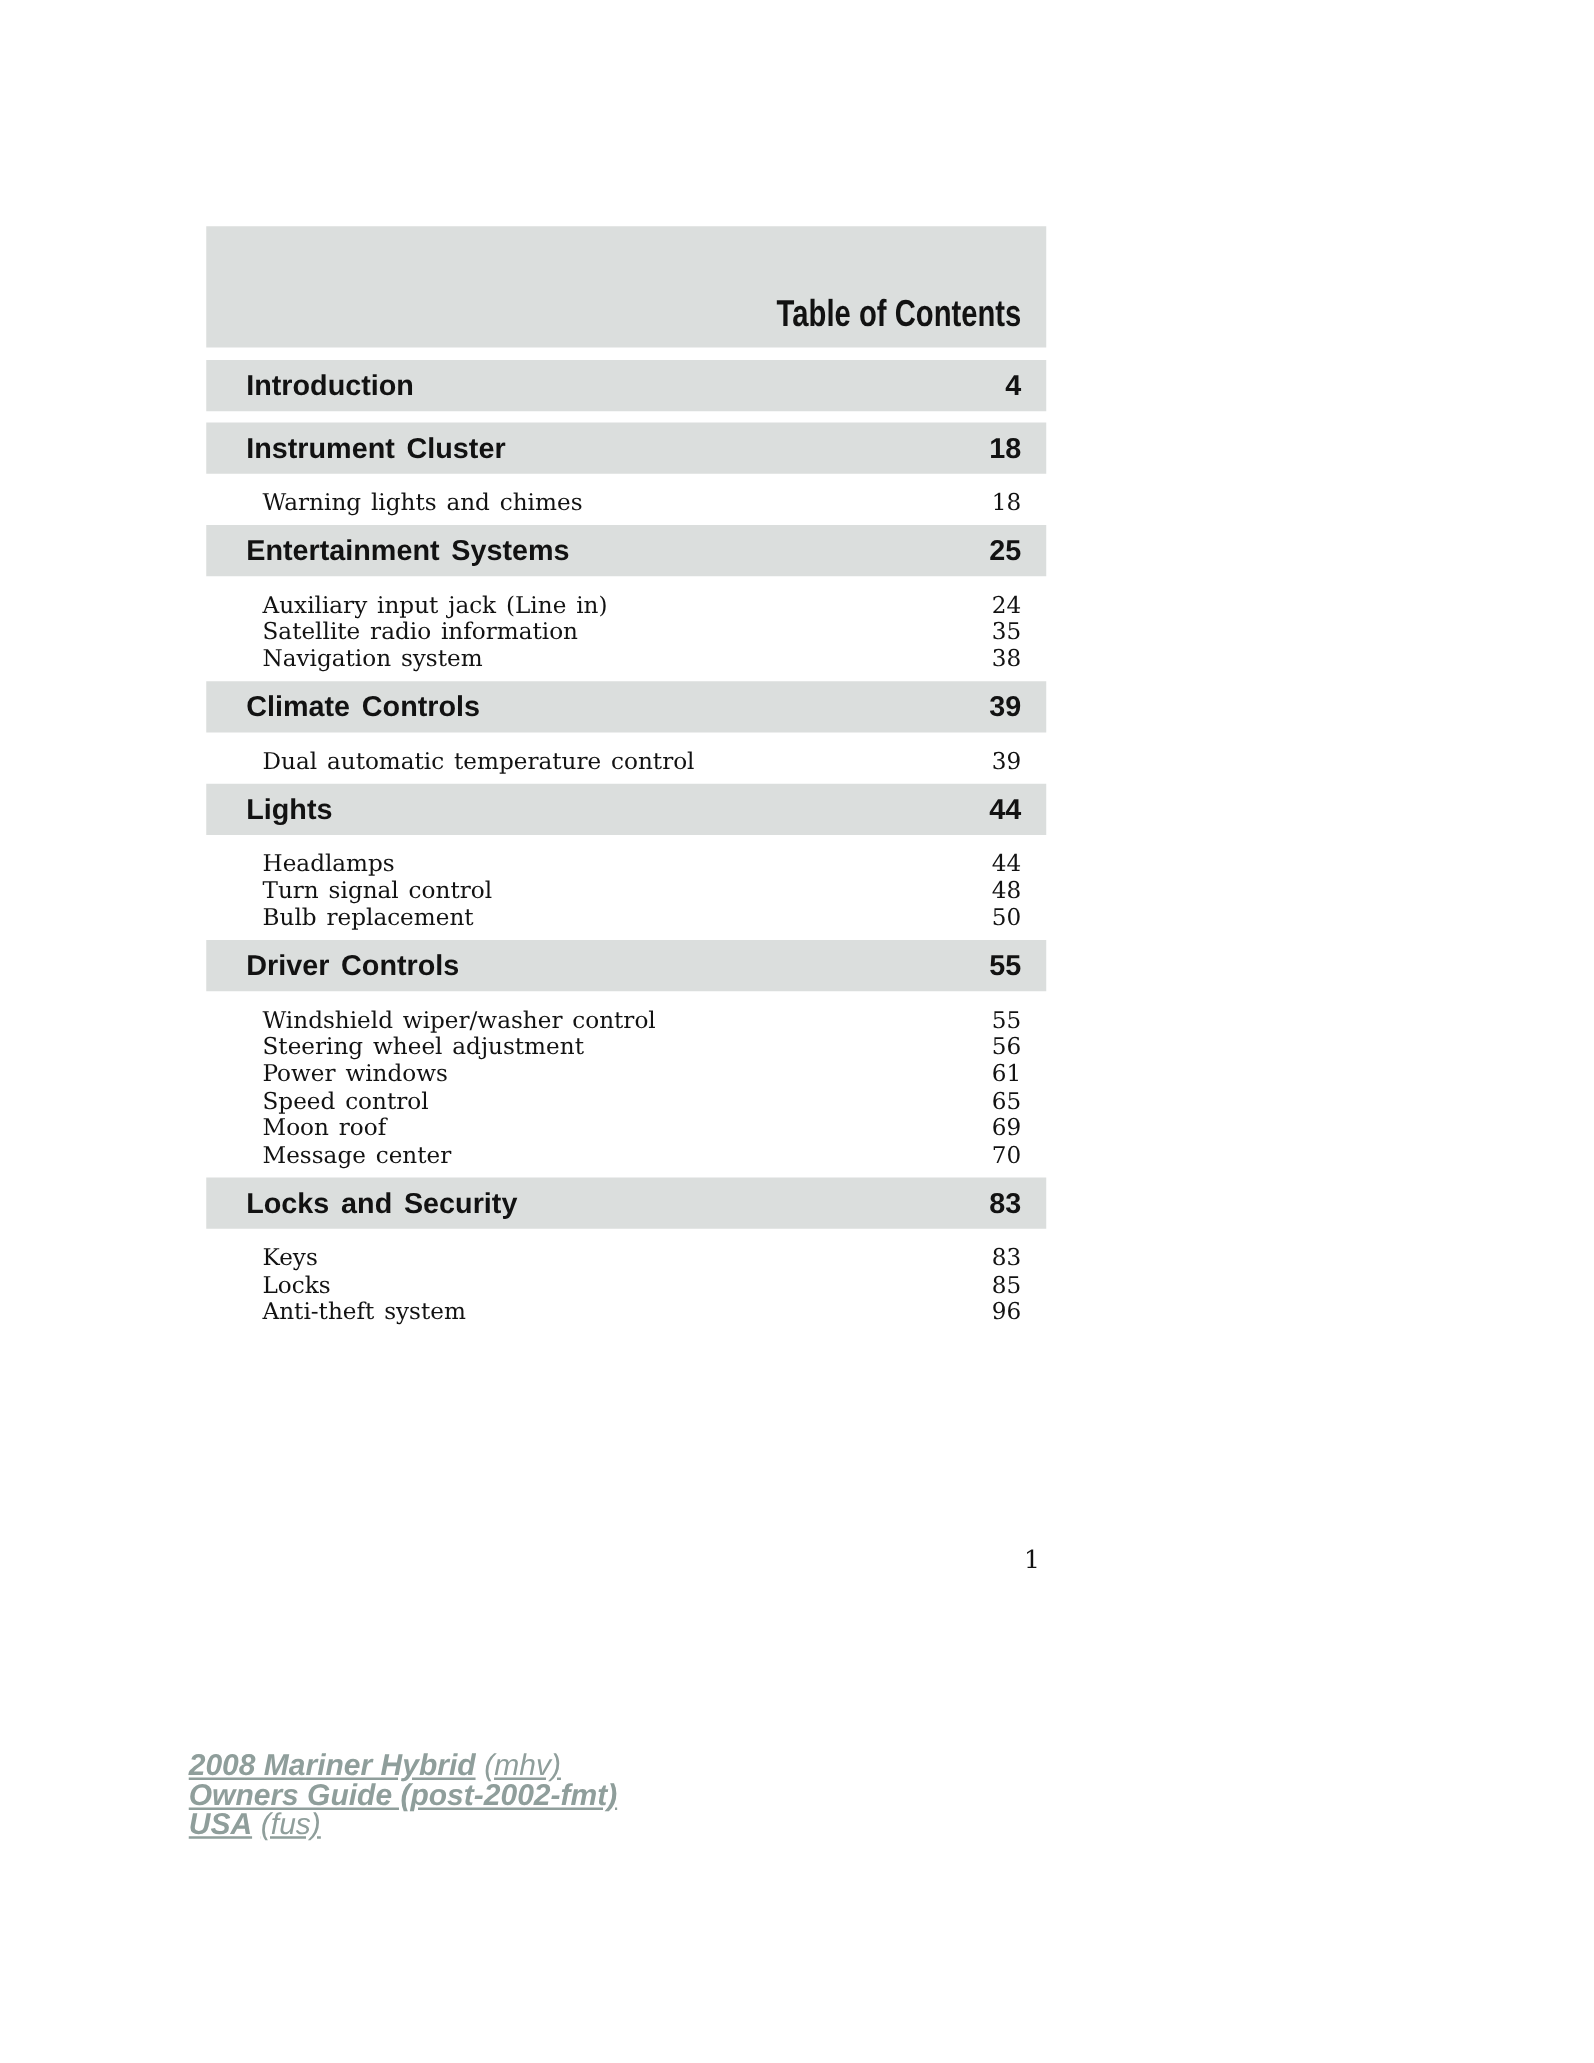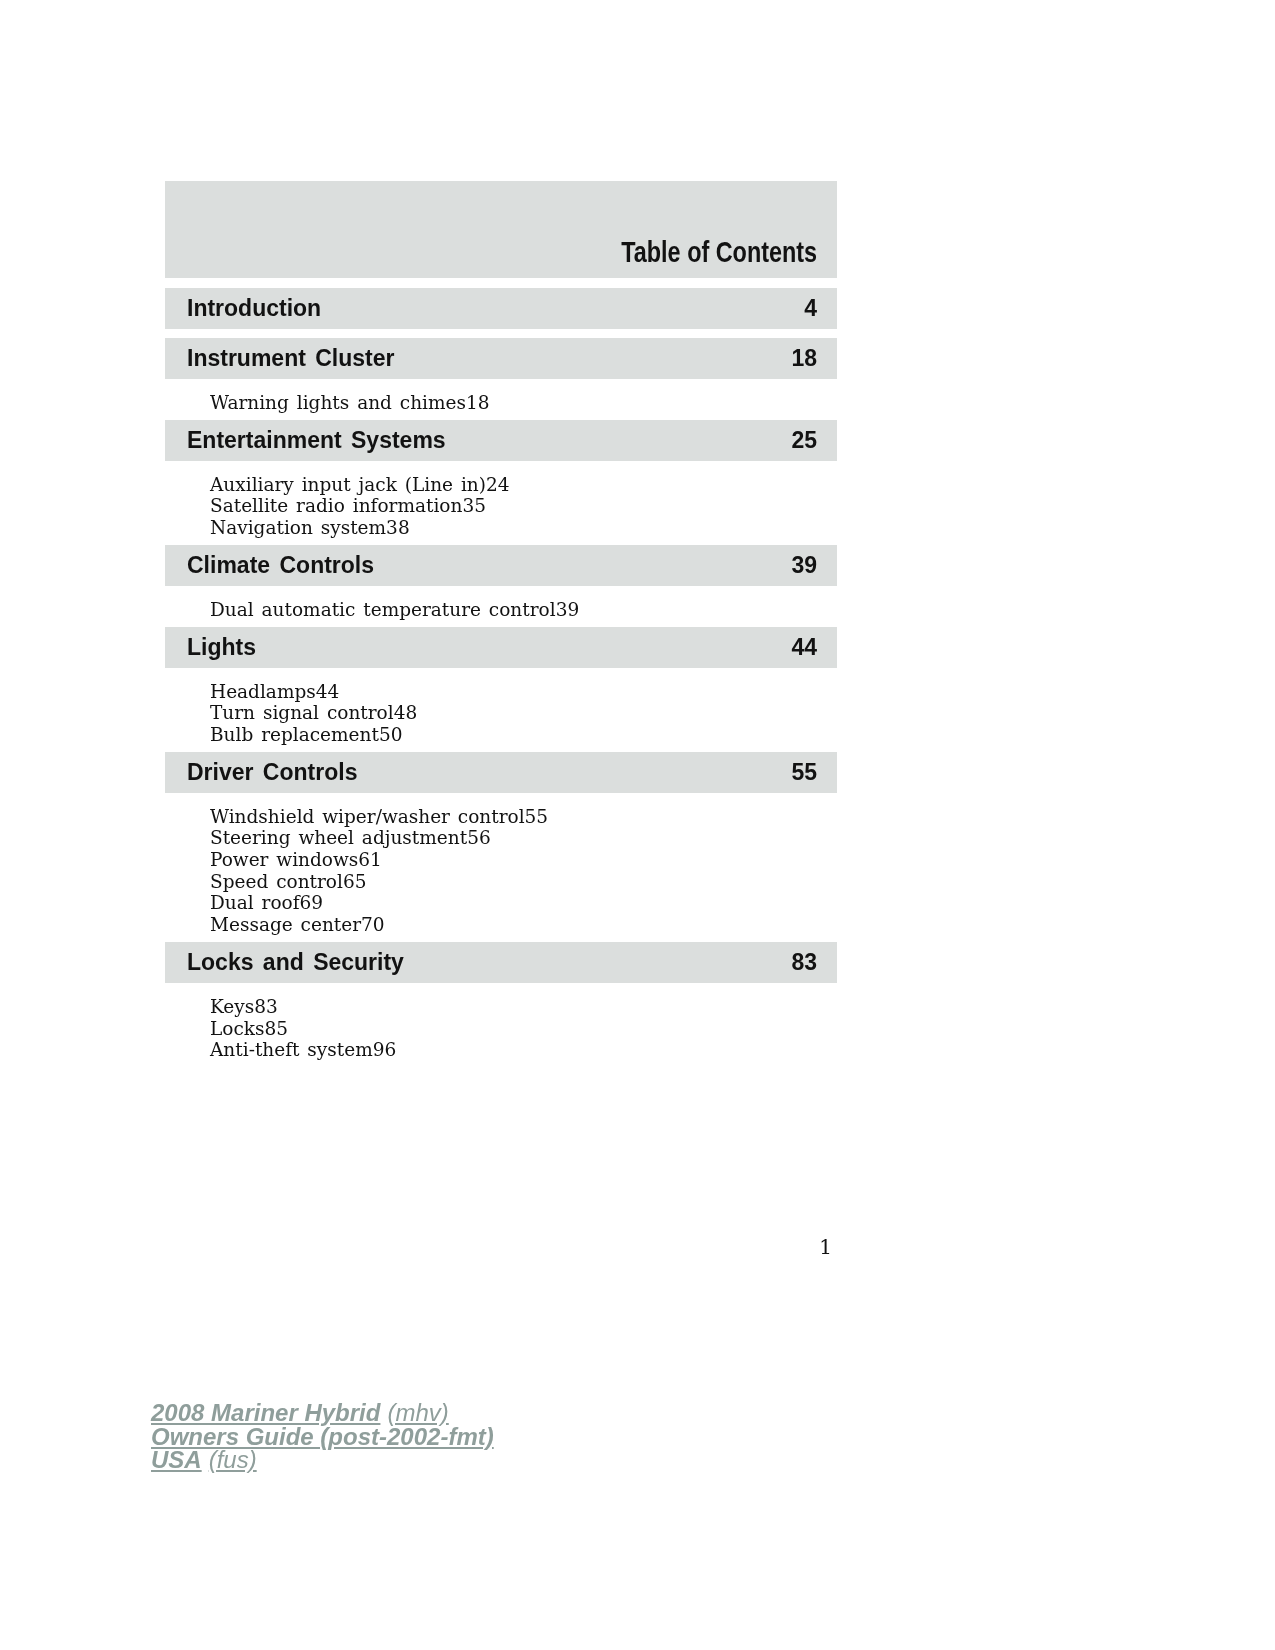--- a/index.html
+++ b/index.html
@@ -38,40 +38,40 @@
     transform-origin:bottom right;
     white-space:nowrap;
   }
   .section-bar{
     height:41px;
     background:var(--section-bg,#dbdedd);
     display:flex;
     align-items:center;
     justify-content:space-between;
     box-sizing:border-box;
-    padding:0 20px 0 22px;
+    padding:0 20px 0 32px;
     margin-top:9px;
     font-weight:bold;
     font-size:23px;
     word-spacing:3px;
     text-align:center;
   }
   #sections .section-bar:first-child{margin-top:0;}
   .item-list + .section-bar{margin-top:0;}
   .item-list{
     box-sizing:border-box;
     padding:13px 20px 6px 45px;
     font-family:"DejaVu Serif",serif;
     font-size:18.5px;
     line-height:21.7px;
     word-spacing:2px;
   }
   .item-row{
     display:flex;
-    justify-content:flex-start;
+    justify-content:space-between;
     align-items:baseline;
   }
   .folio{
     position:absolute;
     left:165px;
     top:1236px;
     width:667px;
     text-align:right;
     font-family:"DejaVu Serif",serif;
     font-size:20px;
@@ -180,21 +180,21 @@
           </div>
           <div class="item-row">
             <span>Power windows</span>
             <span>61</span>
           </div>
           <div class="item-row">
             <span>Speed control</span>
             <span>65</span>
           </div>
           <div class="item-row">
-            <span>Dual roof</span>
+            <span>Moon roof</span>
             <span>69</span>
           </div>
           <div class="item-row">
             <span>Message center</span>
             <span>70</span>
           </div>
         </div>
         <div class="section-bar">
           <span>Locks and Security</span>
           <span>83</span>

